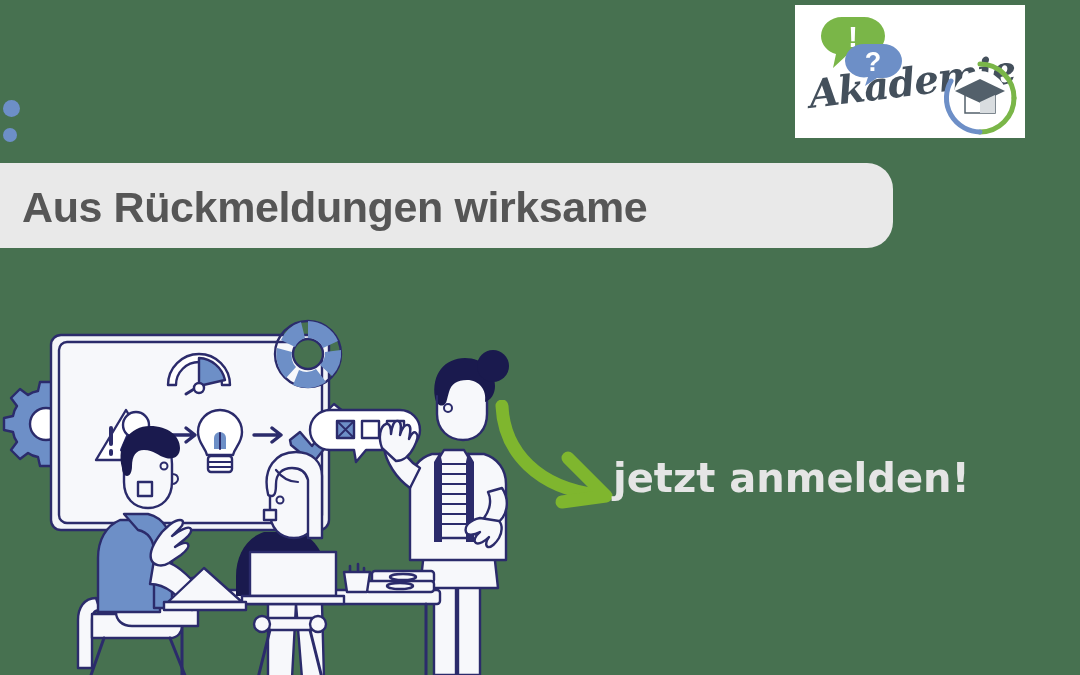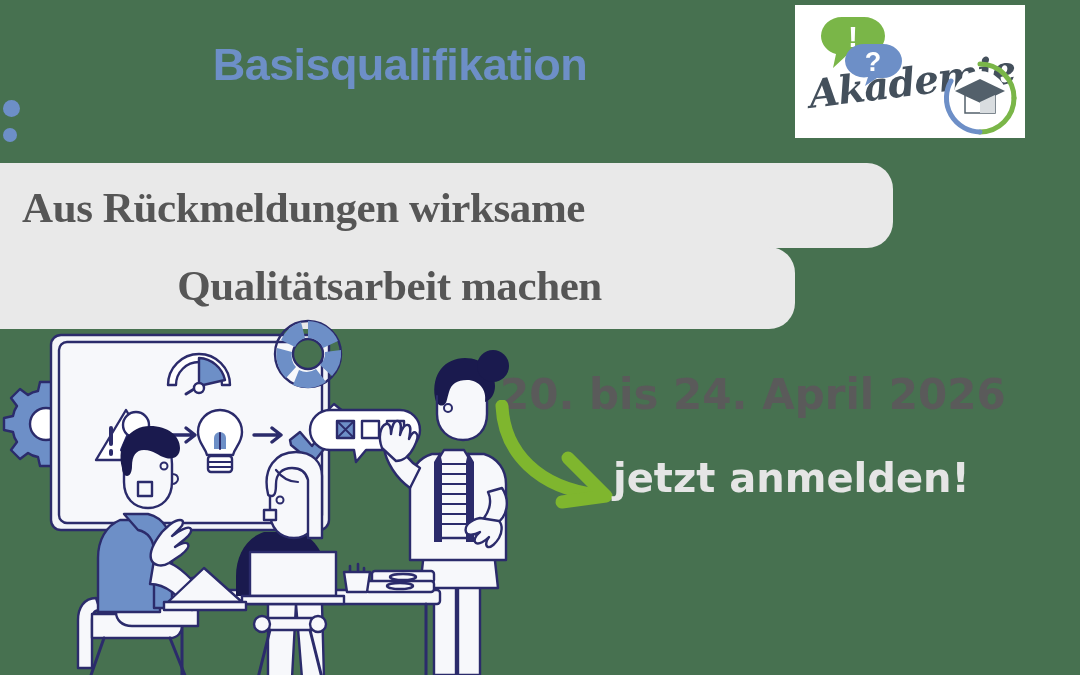--- a/index.html
+++ b/index.html
@@ -51,21 +51,21 @@
   }
   .title-line { display:block; white-space:nowrap; }
 
   
   .headline { position:absolute; left:0; top:163px; }
   .hl-box {
     background:#e9e9e9;
     color:#565656;
     font-size:43px; font-weight:700;
     letter-spacing:-0.4px;
-    font-family:Liberation Serif, serif;
+    font-family:Liberation Sans, sans-serif;
     display:block;
     white-space:nowrap;
     line-height:1;
   }
   .hl-box-1 {
     border-radius:0 26px 26px 0;
     padding:23px 38px 19px 22px;
     width:893px;
   }
   .hl-box-2 {
@@ -123,29 +123,26 @@
       <path d="M71 37 A34 34 0 0 1 37 71" fill="none" stroke="#7ab648" stroke-width="5" stroke-linecap="round"></path>
       <path d="M37 71 A34 34 0 0 1 8 20" fill="none" stroke="#6d8fc7" stroke-width="5" stroke-linecap="round"></path>
       <circle cx="37" cy="37" r="27" fill="#ffffff"></circle>
       <path d="M37 18 L62 30 L37 42 L12 30 Z" fill="#53606b"></path>
       <path d="M22 34 L22 52 L52 52 L52 34 L37 41 Z" fill="#ffffff" stroke="#53606b" stroke-width="1.5"></path>
       <path d="M37 41 L37 52 L52 52 L52 34 Z" fill="#d9dde0"></path>
     </svg>
   </div>
 
   <div class="title-block">
-    <span class="title-line">Basisqualifikation</span>
   </div>
 
   <div class="headline">
     <div class="hl-box hl-box-1">Aus Rückmeldungen wirksame</div>
-    <div class="hl-box hl-box-2">Qualitätsarbeit machen</div>
   </div>
 
-  <div class="date-text">20. bis 24. April 2026</div>
 
   <svg class="green-arrow" viewBox="0 0 140 115">
     <path d="M12 6 C14 52 48 88 108 95" fill="none" stroke="#7fb62e" stroke-width="13" stroke-linecap="round"></path>
     <path d="M78 58 L116 96 L72 102" fill="none" stroke="#7fb62e" stroke-width="13" stroke-linecap="round" stroke-linejoin="round"></path>
   </svg>
 
   <div class="cta-text">jetzt anmelden!</div>
 
   <svg class="illus" viewBox="0 0 556 360">
     <g stroke="#2b2b6b" stroke-width="2.4" stroke-linejoin="round" stroke-linecap="round">

